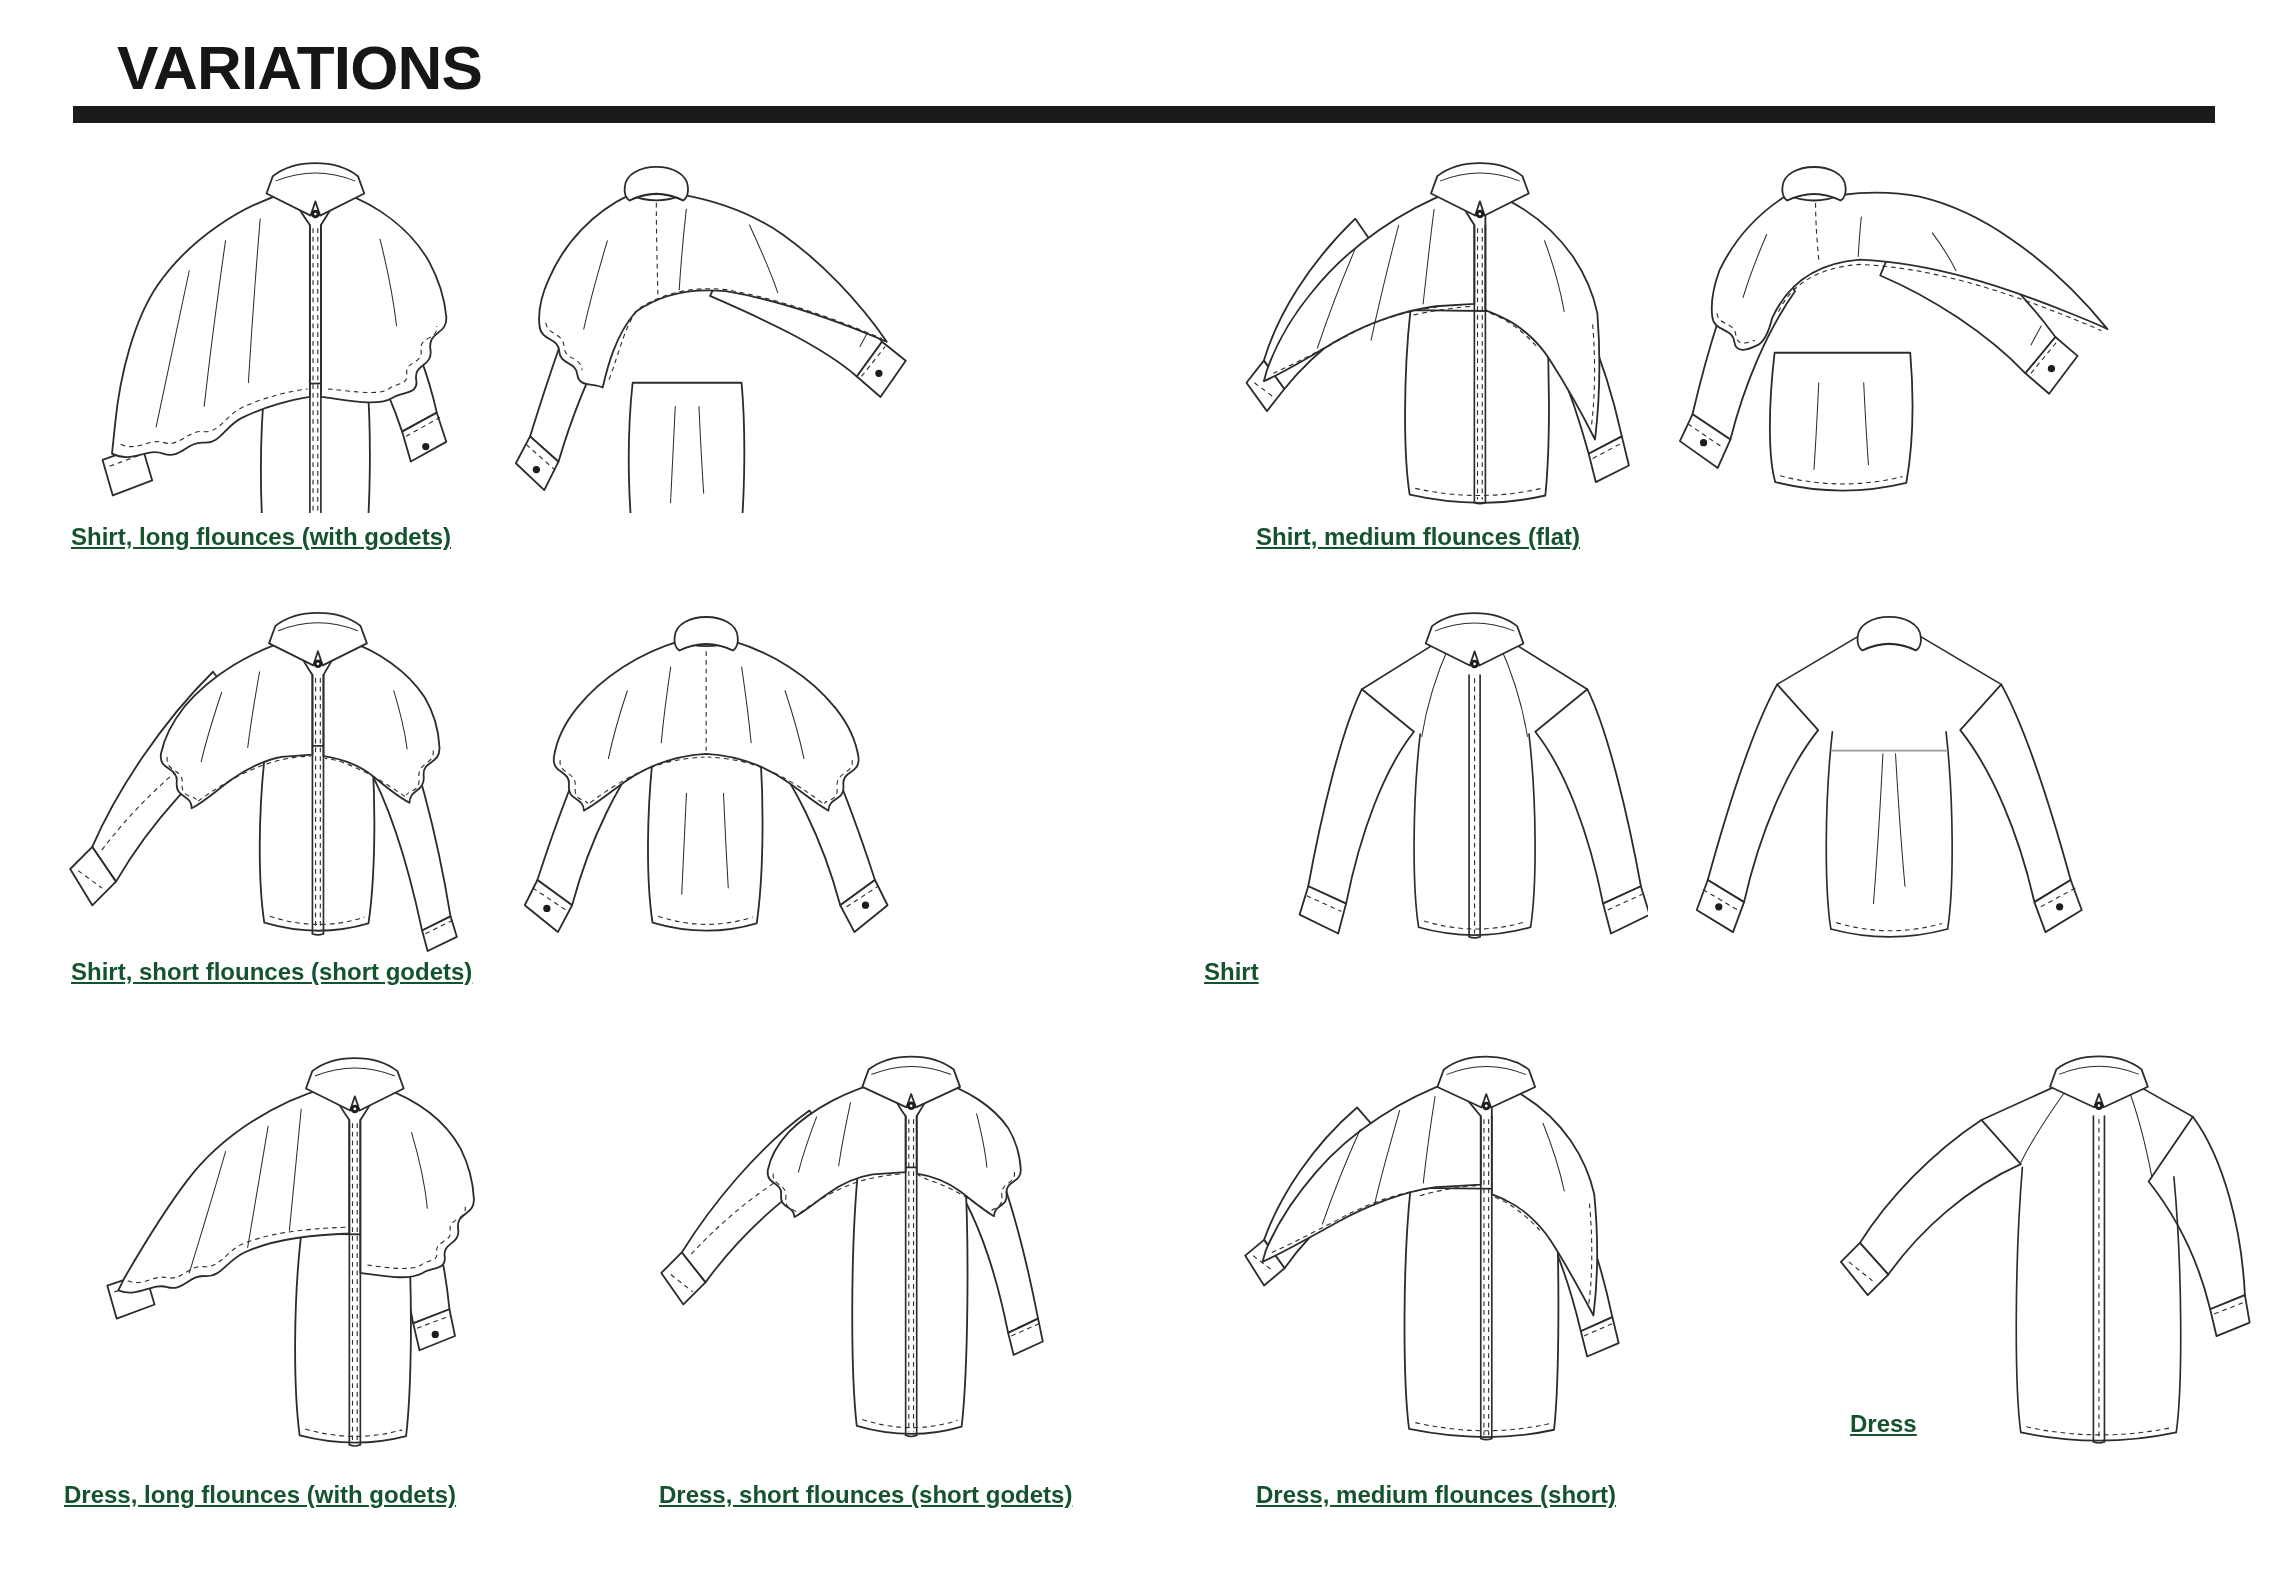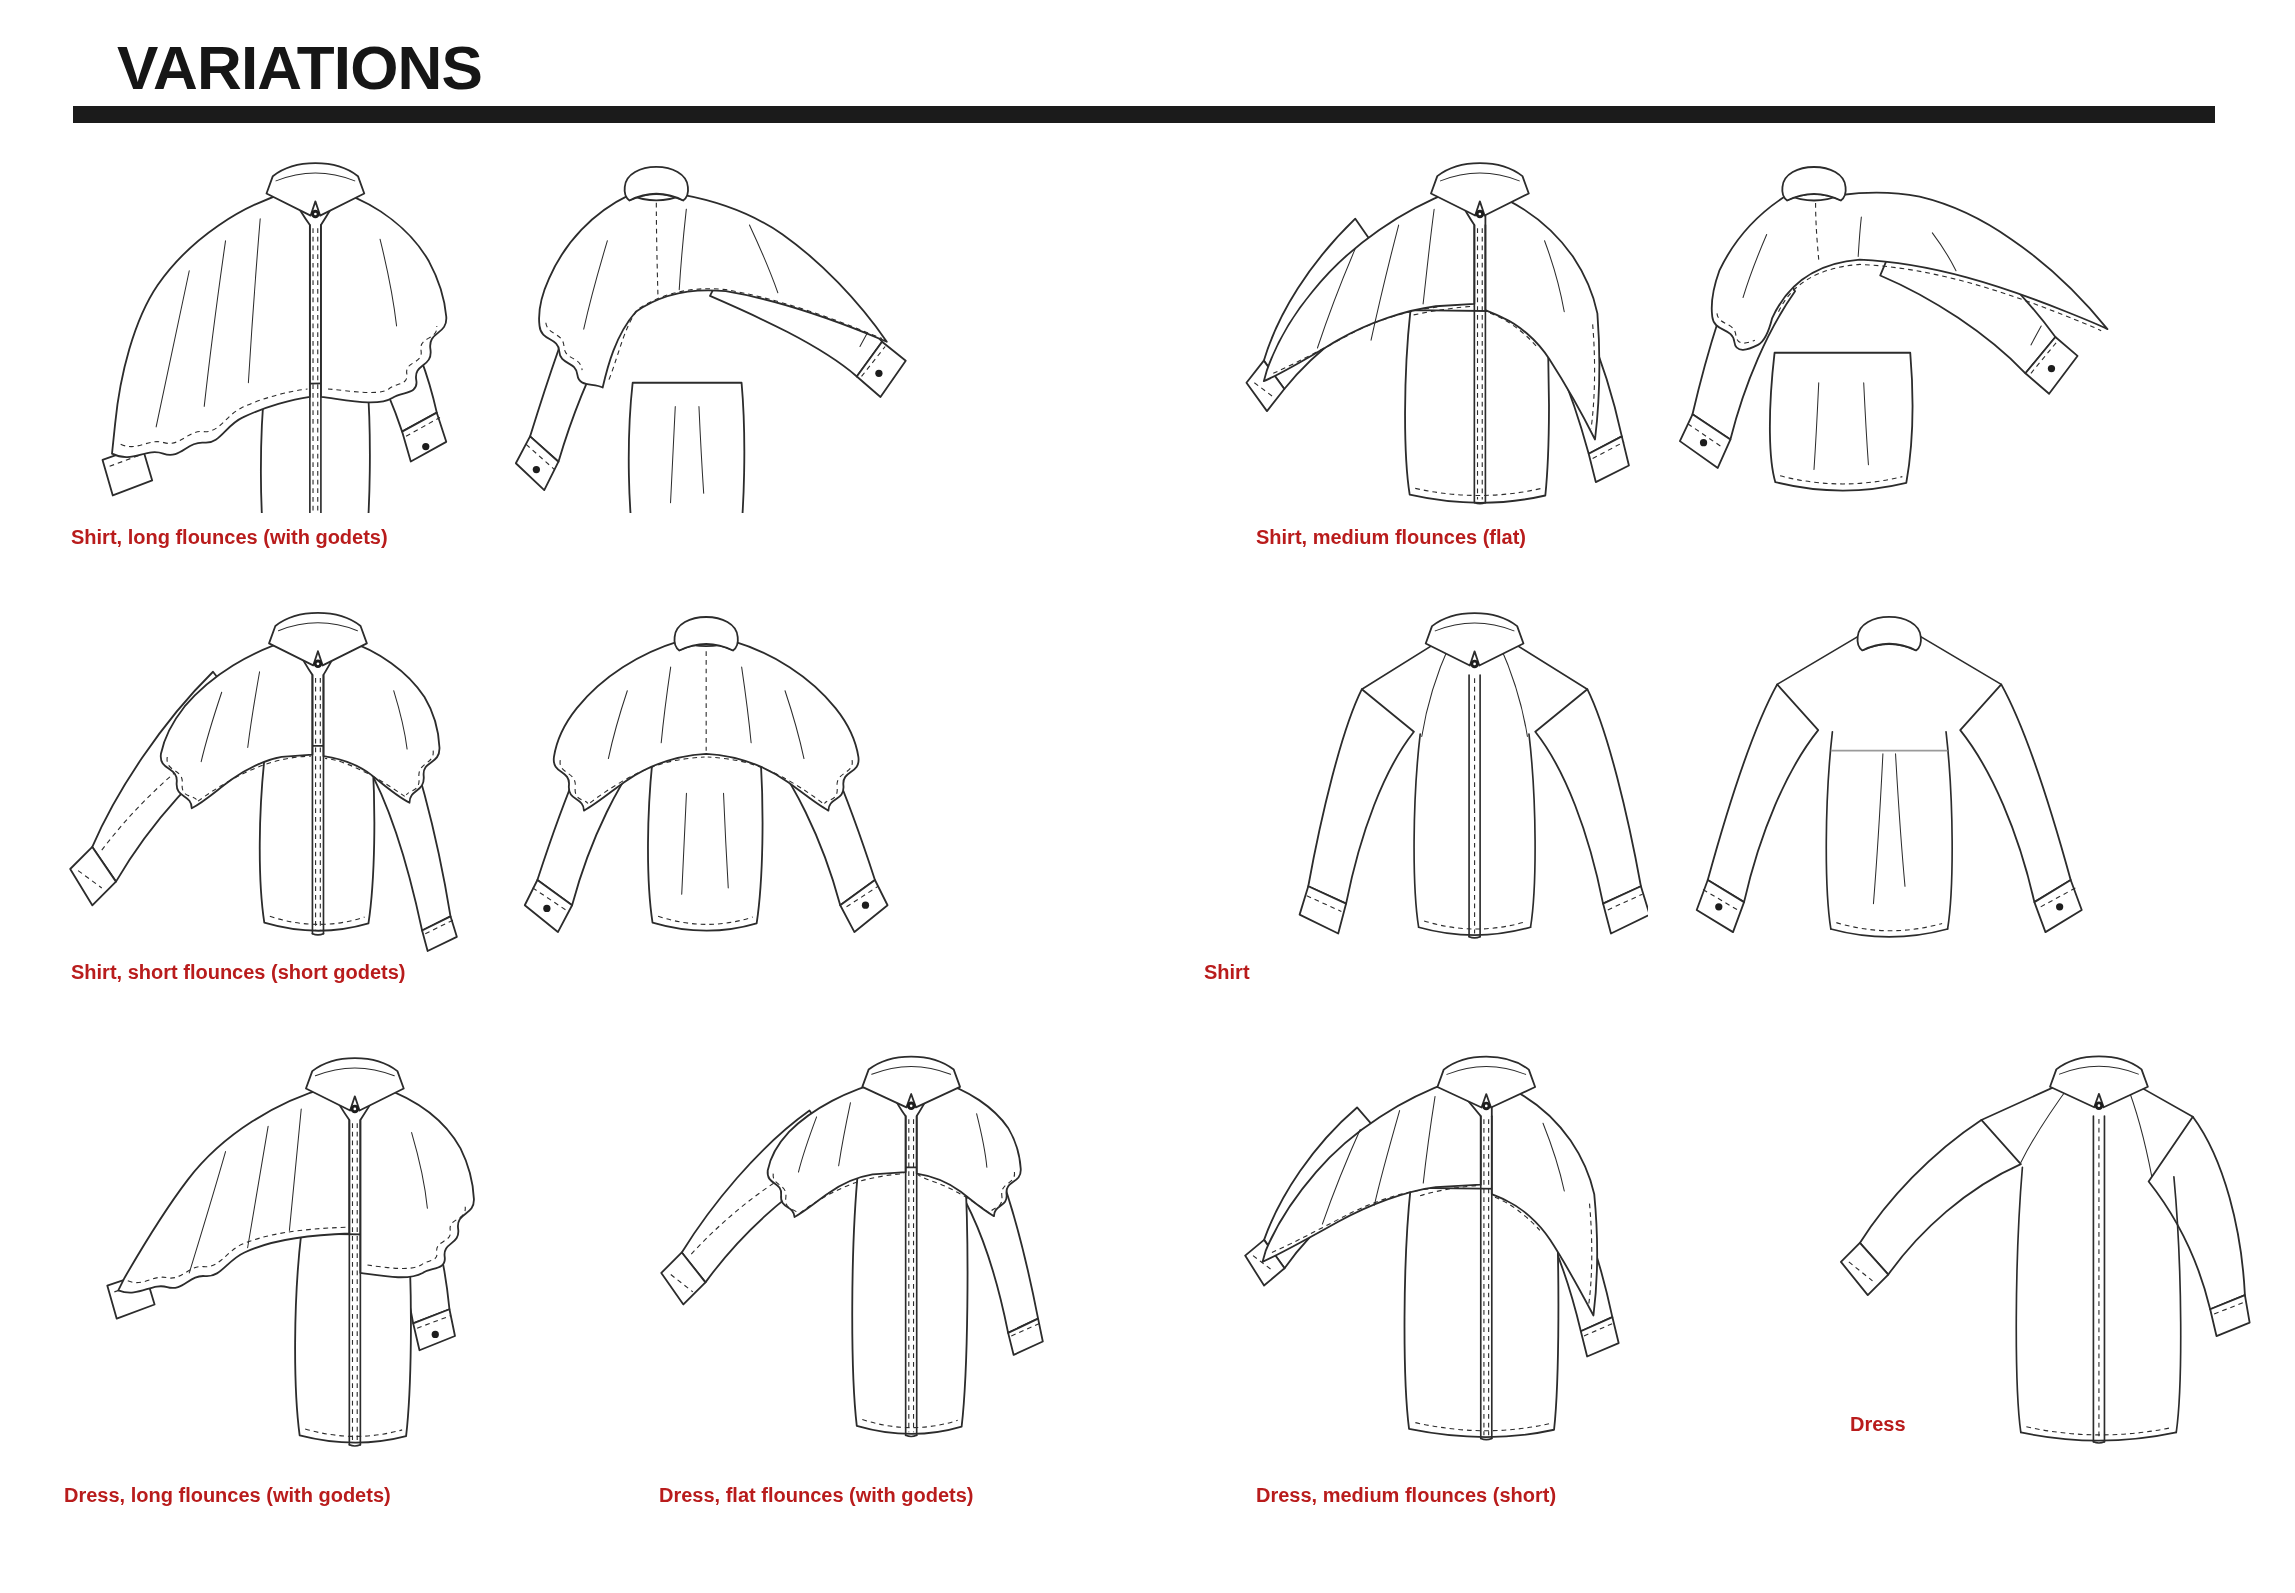--- a/index.html
+++ b/index.html
@@ -2,22 +2,22 @@
 <html style="font-size:12.6px"><head>
 <meta charset="utf-8">
 <style>
   html,body{margin:0;padding:0;background:#ffffff;}
   body{width:2295px;height:1593px;position:relative;overflow:hidden;
        font-family:"Liberation Sans","DejaVu Sans",sans-serif;}
   .page-title{position:absolute;left:73px;top:32px;font-size:62px;font-weight:bold;
        color:#161616;letter-spacing:-0.8px;white-space:nowrap;margin-left:44px;}
   .title-rule{position:absolute;left:73px;top:106px;width:2142px;height:16.6px;background:#1b1b1b;}
   .fig{position:absolute;}
-  .caption{position:absolute;font-size:20px;font-weight:bold;color:#b91c1c;
-       white-space:nowrap;line-height:36px;}
+  .caption{position:absolute;font-size:24px;font-weight:bold;color:#14532d;
+       white-space:nowrap;line-height:36px;text-decoration:underline;}
   svg .ol{fill:#ffffff;stroke:#2c2c2c;stroke-width:2.3;stroke-linejoin:round;stroke-linecap:round;}
   svg .ln{fill:none;stroke:#2c2c2c;stroke-width:2.1;stroke-linecap:round;}
   svg .th{fill:none;stroke:#2c2c2c;stroke-width:1.3;stroke-linecap:round;}
   svg .ds{fill:none;stroke:#2c2c2c;stroke-width:1.4;stroke-dasharray:6 5;}
   svg .bt{fill:#1d1d1d;}
   svg .gy{fill:none;stroke:#9a9a9a;stroke-width:2.4;}
 </style>
 </head>
 <body>
 
@@ -515,16 +515,16 @@
   <g transform="translate(351,0)">
     <path class="ol" d="M-54,36 C-26,14 26,14 54,36 L62,58 L6,84 L0,67 L-6,84 L-62,58 Z"></path>
     <path class="th" d="M-50,42 Q0,22 50,42"></path>
     <circle class="bt" cx="0" cy="82" r="5.4"></circle>
         <circle cx="0" cy="82" r="1.7" fill="#fff"></circle>
   </g>
 </svg>
 </div>
 
 <div class="caption" style="left:64px;top:1477px">Dress, long flounces (with godets)</div>
-<div class="caption" style="left:659px;top:1477px">Dress, flat flounces (with godets)</div>
+<div class="caption" style="left:659px;top:1477px">Dress, short flounces (short godets)</div>
 <div class="caption" style="left:1256px;top:1477px">Dress, medium flounces (short)</div>
 <div class="caption" style="left:1850px;top:1406px">Dress</div>
 
 
 </body></html>

